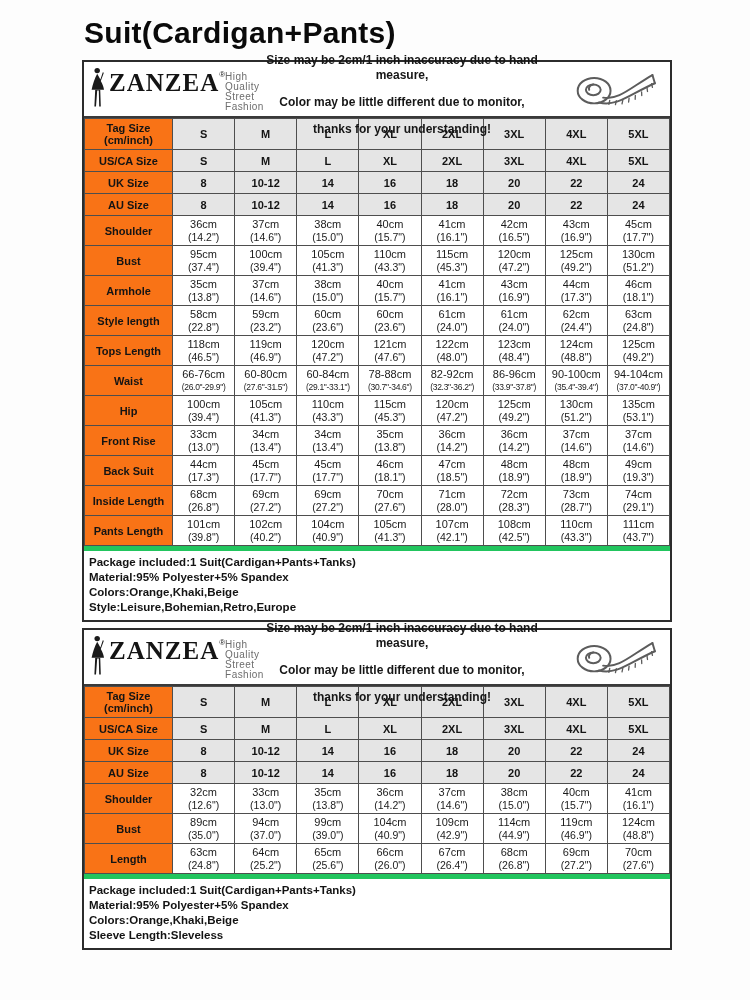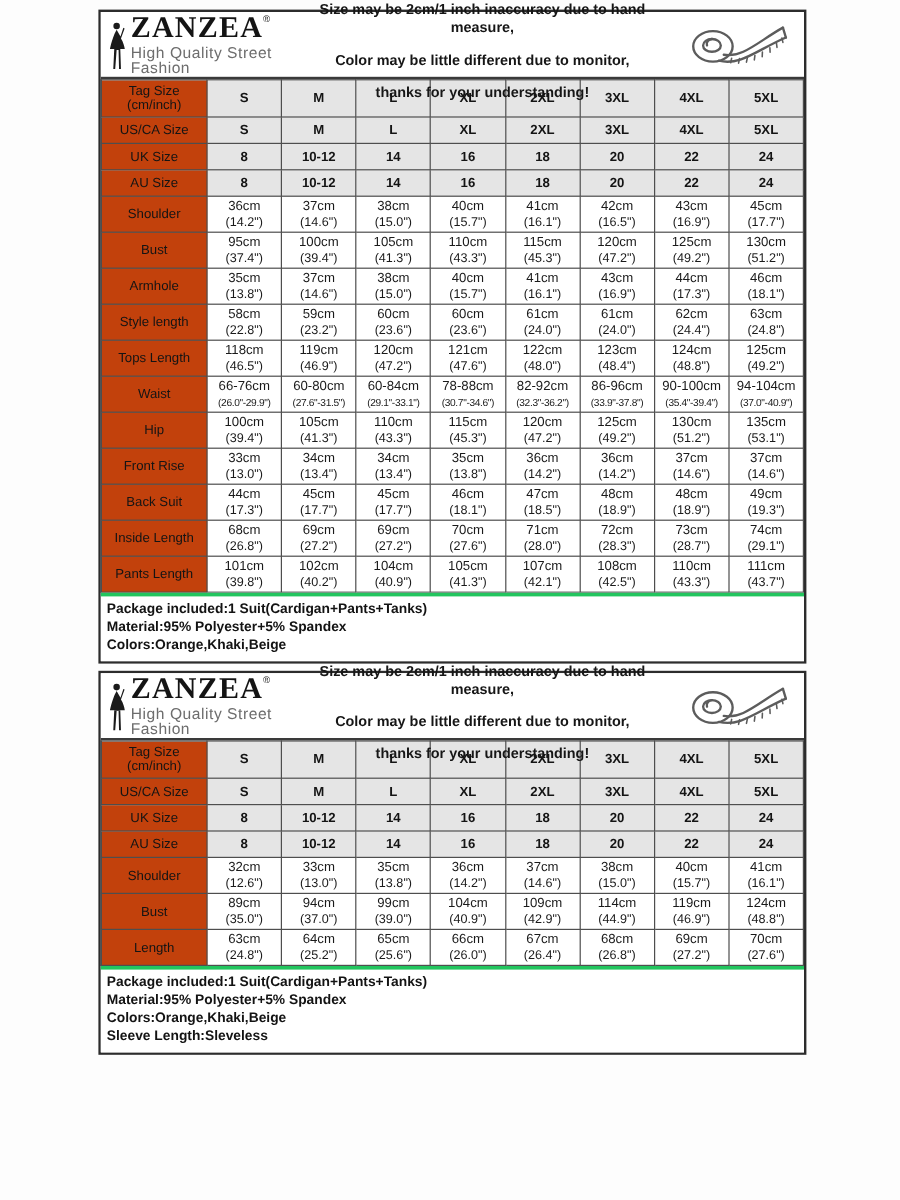--- a/index.html
+++ b/index.html
@@ -14,56 +14,57 @@
     margin:8px 0 10px 2px; letter-spacing:0.3px;
     font-family:"Liberation Sans", sans-serif;
   }
   .chart-box { width:586px; border:2px solid #2c2c2c; background:#fff; }
   .brand-row {
     display:flex; align-items:center; height:52px; padding:1px 6px;
     border-bottom:2px solid #3a3a3a; background:#fff;
   }
   .logo { width:152px; display:flex; align-items:flex-end; gap:3px; }
   .figure-svg { width:16px; height:46px; flex:0 0 auto; }
-  .logo-text { display:flex; flex-direction:column; line-height:1; }
+  .logo-text { display:flex; flex-direction:row; line-height:1; }
   .logo-name-row { display:flex; align-items:flex-start; }
   .logo-name {
     font-family:"Liberation Serif", serif; font-weight:bold;
     font-size:25px; letter-spacing:1px; color:#141414; line-height:24px;
   }
   .logo-reg { font-size:8px; margin-top:0; color:#222; }
-  .logo-tagline { font-size:13px; color:#6d6d6d; letter-spacing:0.45px; margin-top:1px; }
+  .logo-tagline { font-size:10px; color:#6d6d6d; letter-spacing:0.45px; margin-top:1px; }
   .brand-note { flex:1; text-align:center; font-weight:bold; font-size:12px; line-height:15px; color:#161616; }
   .brand-note span { display:block;margin-top:12px; }
   .tape { width:102px; display:flex; justify-content:center; align-items:center; }
   .tape svg { width:92px; height:46px; }
 
   table.size-chart { border-collapse:collapse; table-layout:fixed; width:100%; }
   table.size-chart th, table.size-chart td {
     border:1px solid #4e4e4e; text-align:center; vertical-align:middle; padding:0;
   }
   .label-cell {
-    background:#c2410c; font-weight:normal; font-size:11px; line-height:12px;
+    background:#f97316; font-weight:bold; font-size:11px; line-height:12px;
     white-space:pre-line; color:#141414;
   }
   .size-row td { background:#e5e5e5; font-weight:bold; font-size:11px; height:21px; color:#141414; }
   .size-row.tall td, .size-row.tall th { height:30px; }
   .measure-row td { background:#fff; height:29px; }
   .cm-line { font-size:11px; line-height:13px; color:#1a1a1a; }
   .inch-line { font-size:10.5px; line-height:13px; color:#1a1a1a; }
   .inch-line.small { font-size:8.5px; letter-spacing:-0.3px; }
-  .notes { border-top:3px solid #22c55e; padding:4px 5px 5px; background:#fff; }
+  .notes { border-top:5px solid #22c55e; padding:4px 5px 5px; background:#fff; }
   .note-line { font-weight:bold; font-size:11.5px; line-height:15px; color:#131313; }
   .section-gap { height:6px; }
 </style>
 </head>
 <body>
 
 <div class="wrap">
 
+  <h1 class="section-title">Suit(Cardigan+Pants)</h1>
 
   <div class="chart-box">
     <div class="brand-row">
       <div class="logo">
         <svg class="figure-svg" viewBox="0 0 20 56">
           <circle cx="9" cy="5" r="3.4" fill="#1b1b1b"></circle>
           <path d="M9 9 L13 16 L16 7 L17.3 7.6 L13.5 18 C16 22 17 26 17.5 29 L2 29 C3.5 22 6 14 9 9 Z" fill="#1b1b1b"></path>
           <path d="M6.5 29 L5.5 50 L7.5 50 L9 30 L11 30 L11.5 50 L13.5 50 L12.8 29 Z" fill="#1b1b1b"></path>
         </svg>
         <div class="logo-text">
@@ -544,20 +545,21 @@
               <div class="inch-line">(43.7")</div>
             </td>
           </tr>
         </tbody>
     </table>
 
     <div class="notes">
         <div class="note-line">Package included:1 Suit(Cardigan+Pants+Tanks)</div>
         <div class="note-line">Material:95% Polyester+5% Spandex</div>
         <div class="note-line">Colors:Orange,Khaki,Beige</div>
+        <div class="note-line">Style:Leisure,Bohemian,Retro,Europe</div>
       </div>
   </div>
 
   <div class="section-gap"></div>
 
 
   <div class="chart-box">
     <div class="brand-row">
       <div class="logo">
         <svg class="figure-svg" viewBox="0 0 20 56">

